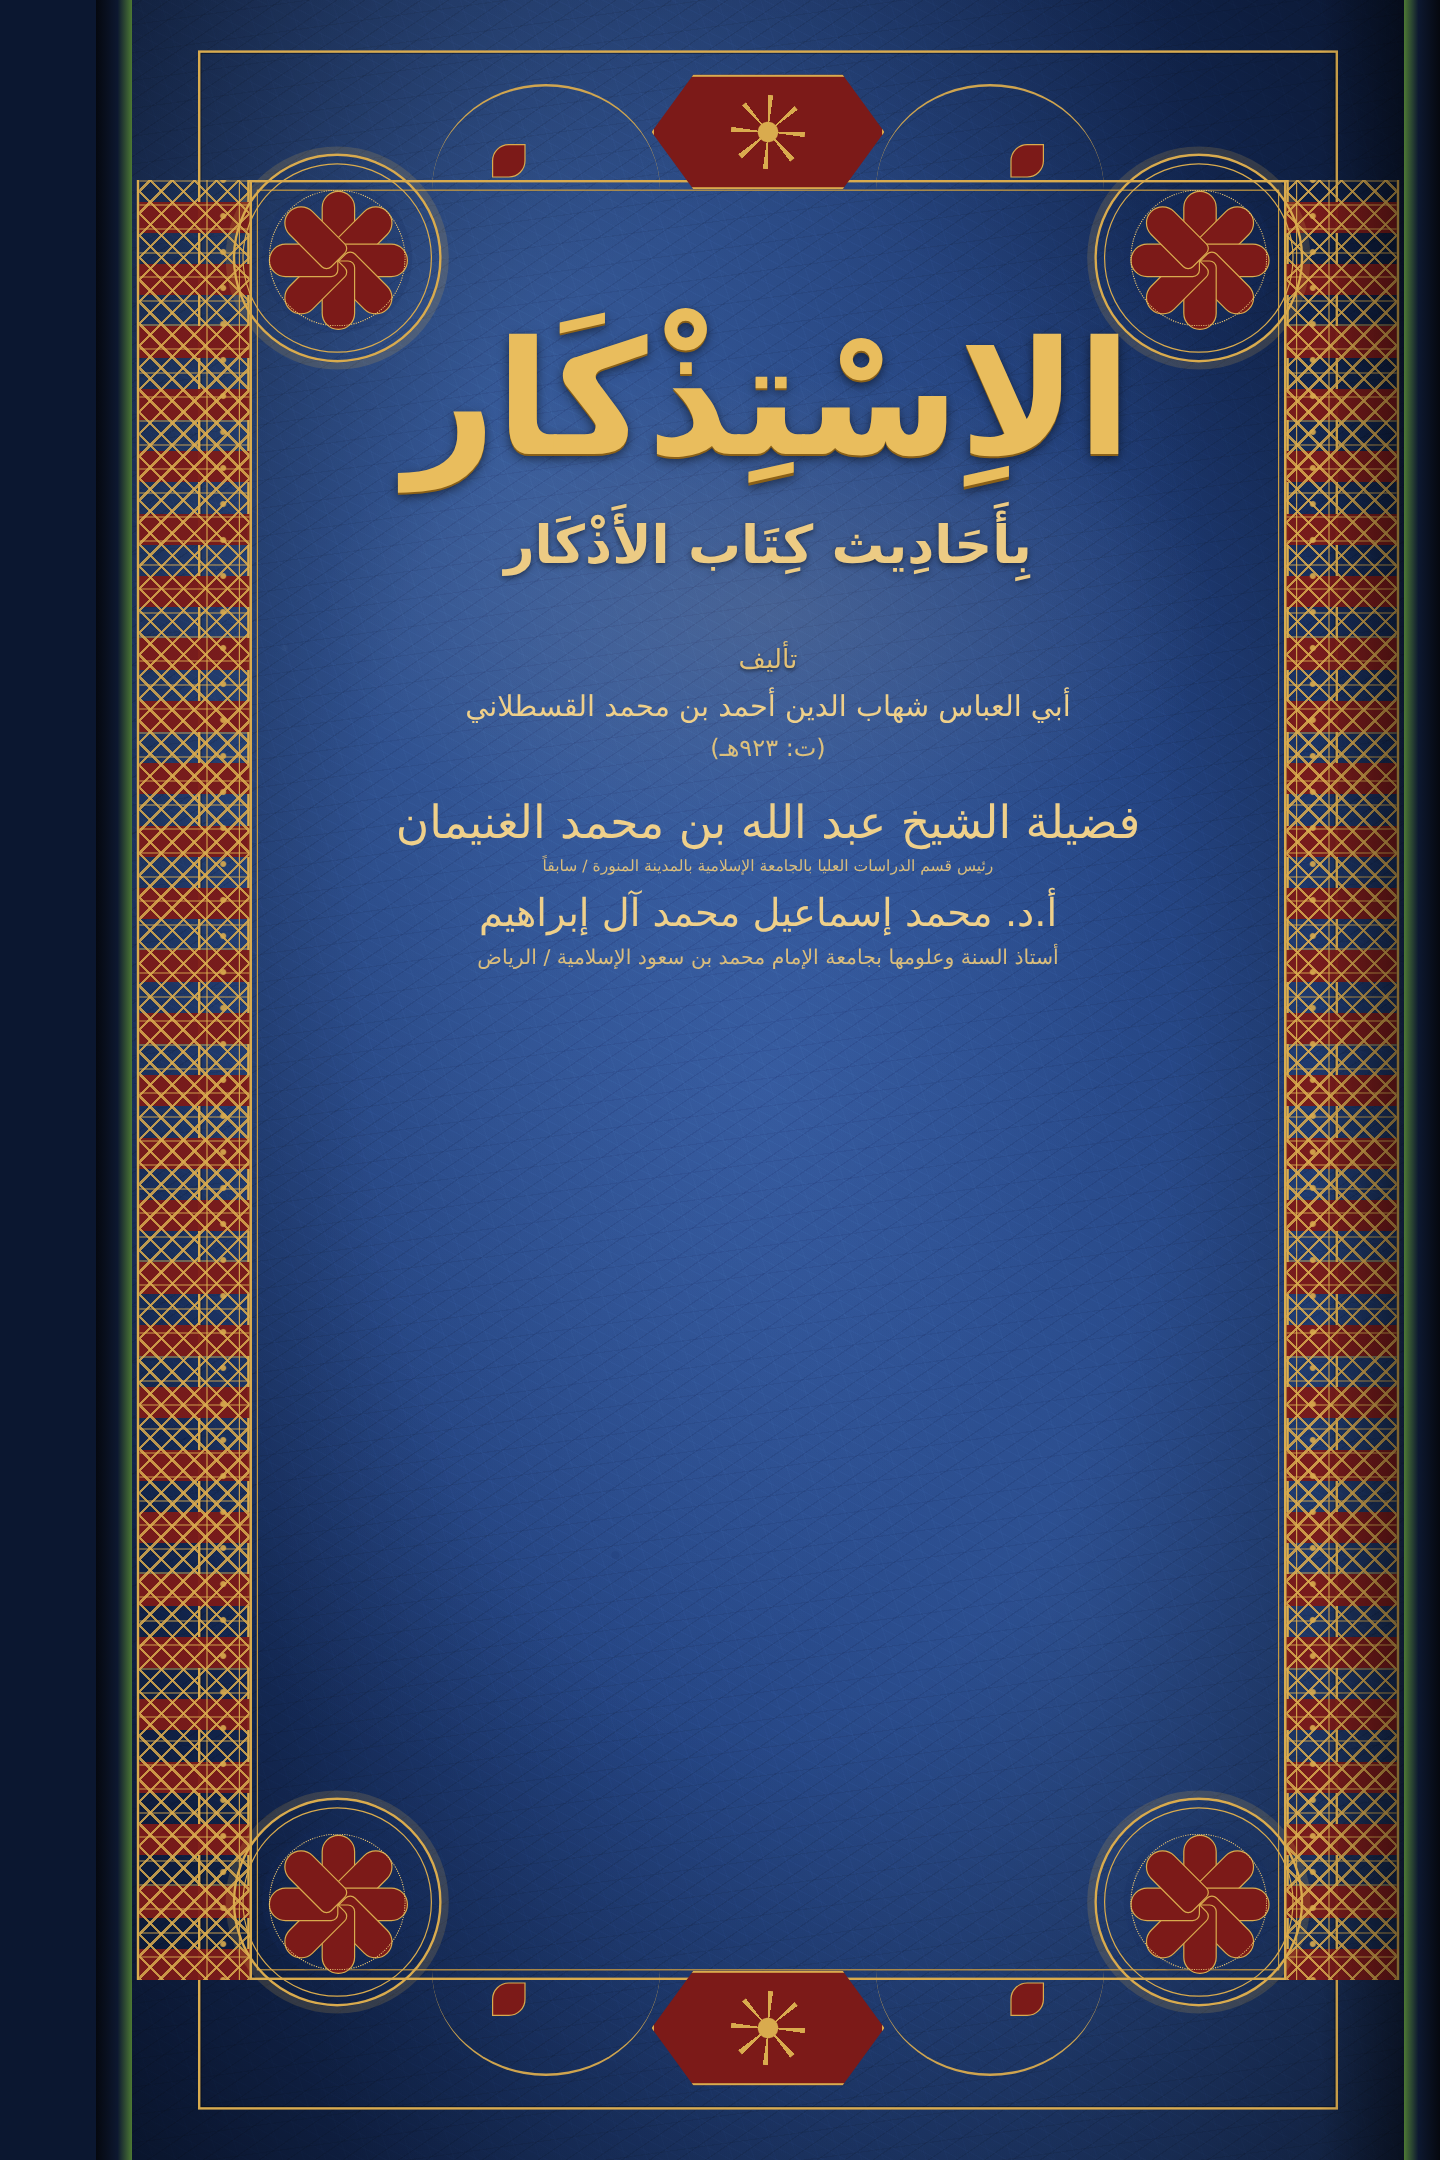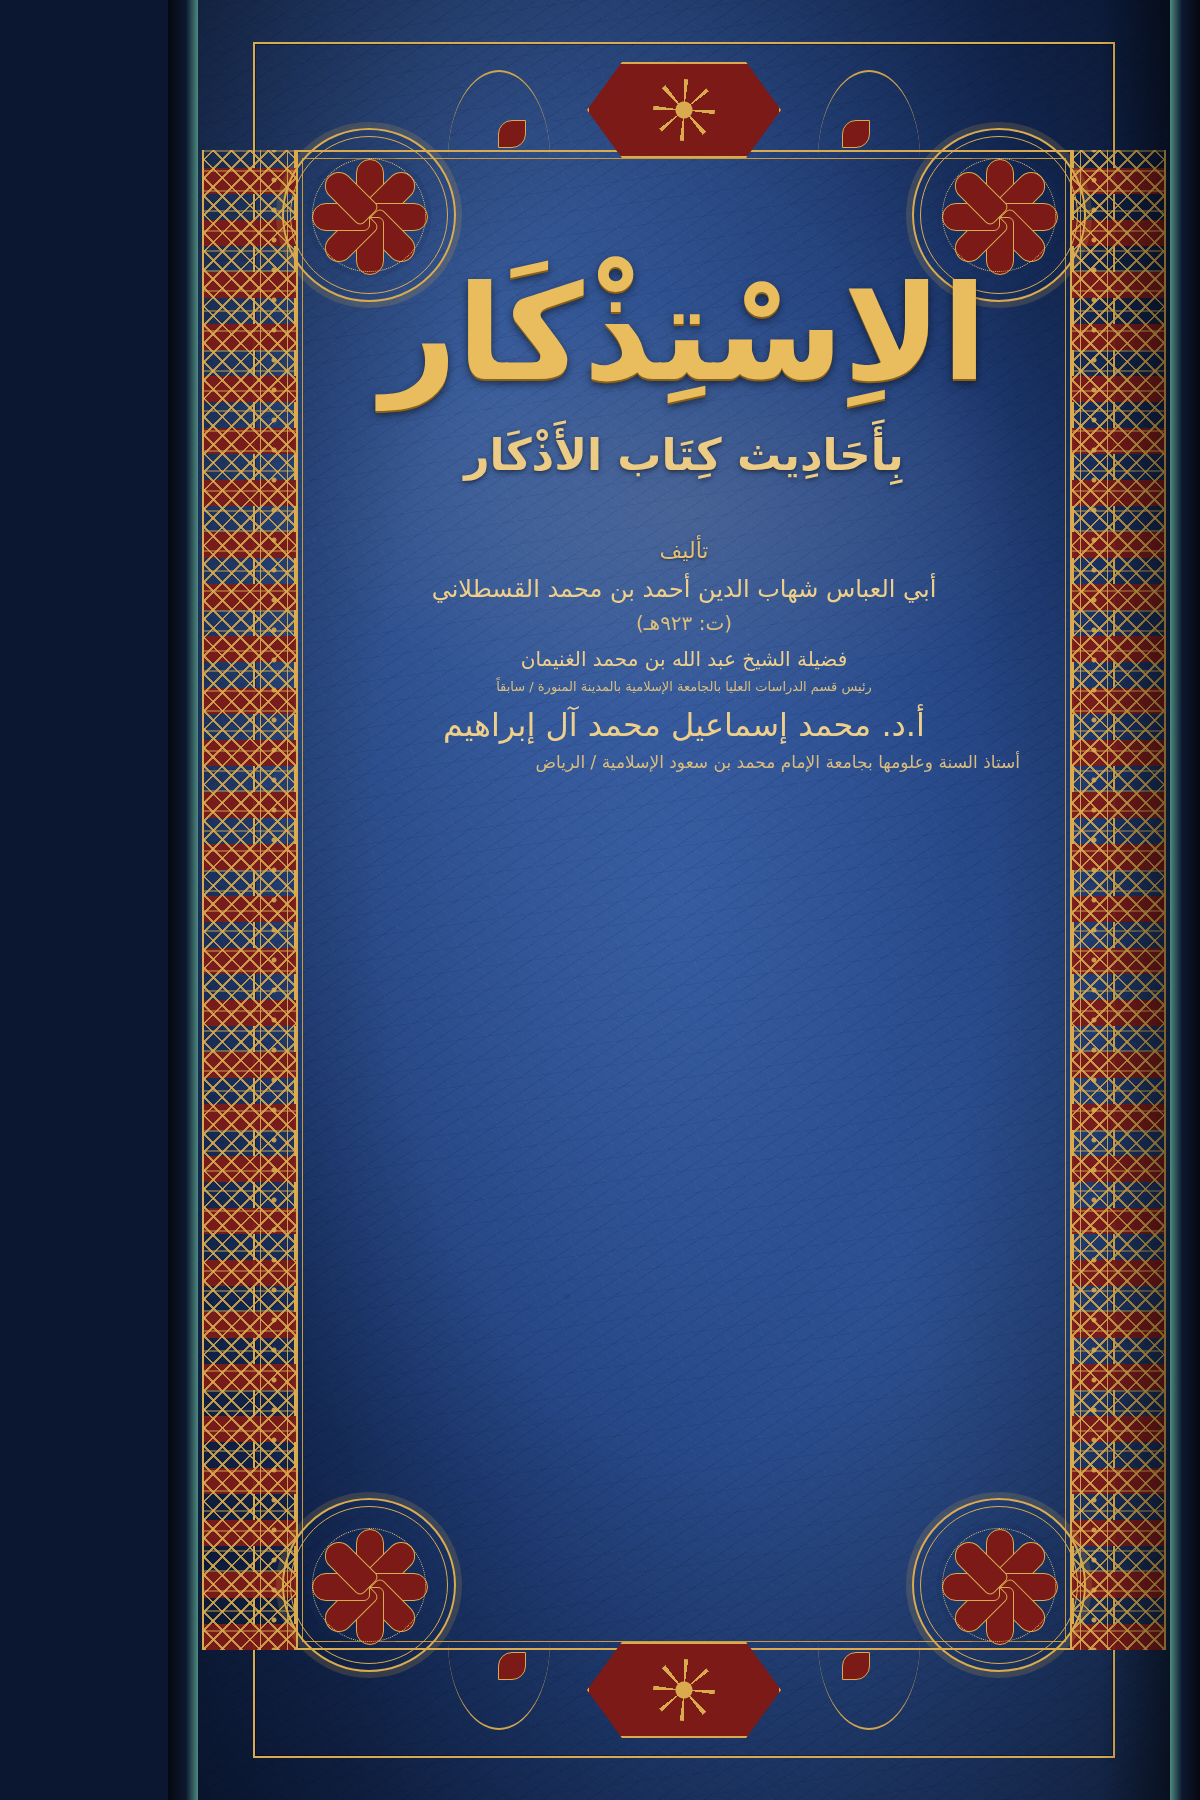--- a/index.html
+++ b/index.html
@@ -1,20 +1,20 @@
 <!DOCTYPE html>
 <html lang="ar" dir="rtl"><head>
 <meta charset="utf-8">
 <style>
   html,body{margin:0;padding:0;background:#0b1730;}
   body{width:1200px;height:1800px;font-family:"DejaVu Sans","Liberation Sans",sans-serif;}
 
   .page{
-    position:relative;width:1032px;height:1800px;overflow:hidden;
-    background:#86efac;
+    position:relative;width:1120px;height:1800px;overflow:hidden;
+    background:#84cc16;
     text-decoration:underline;
   }
   
   .edge-left,.edge-right{
     position:absolute;top:0;bottom:0;width:30px;
     background:linear-gradient(90deg,#05080f 0%,#0d1830 60%,#16275180 100%);
     z-index:30;
   }
   .edge-left{left:0;}
   .edge-right{right:0;background:linear-gradient(270deg,#05080f 0%,#0d1830 60%,#16275180 100%);}
@@ -193,25 +193,25 @@
   }
   .author{
     margin-top:12px;font-size:24px;color:#f0d характер;
   }
   .author{color:#f0d header;}
   .author{color:#efd08a;}
   .death{
     margin-top:8px;font-size:20px;color:#dcc07c;
   }
   .label2{margin-top:54px;font-size:26px;color:#e3c277;}
-  .presenter{margin-top:12px;font-size:20px;color:#efd08a;}
+  .presenter{margin-top:28px;font-size:38px;color:#efd08a;}
   .presenter-role{margin-top:8px;font-size:13px;color:#d9bd7d;}
   .label3{margin-top:54px;font-size:26px;color:#e3c277;}
   .editor{margin-top:12px;font-size:32px;color:#efd08a;}
-  .editor-role{margin-top:8px;font-size:17px;color:#d9bd7d;text-align:right;}
+  .editor-role{margin-top:8px;font-size:17px;color:#d9bd7d;}
 
   .glow{
     position:absolute;left:50%;top:300px;transform:translateX(-50%);
     width:760px;height:420px;border-radius:50%;
     background:radial-gradient(ellipse, rgba(255,215,140,.10), rgba(0,0,0,0) 70%);
     pointer-events:none;
   }
   
   .spine{
     position:absolute;right:30px;top:0;bottom:0;width:70px;

